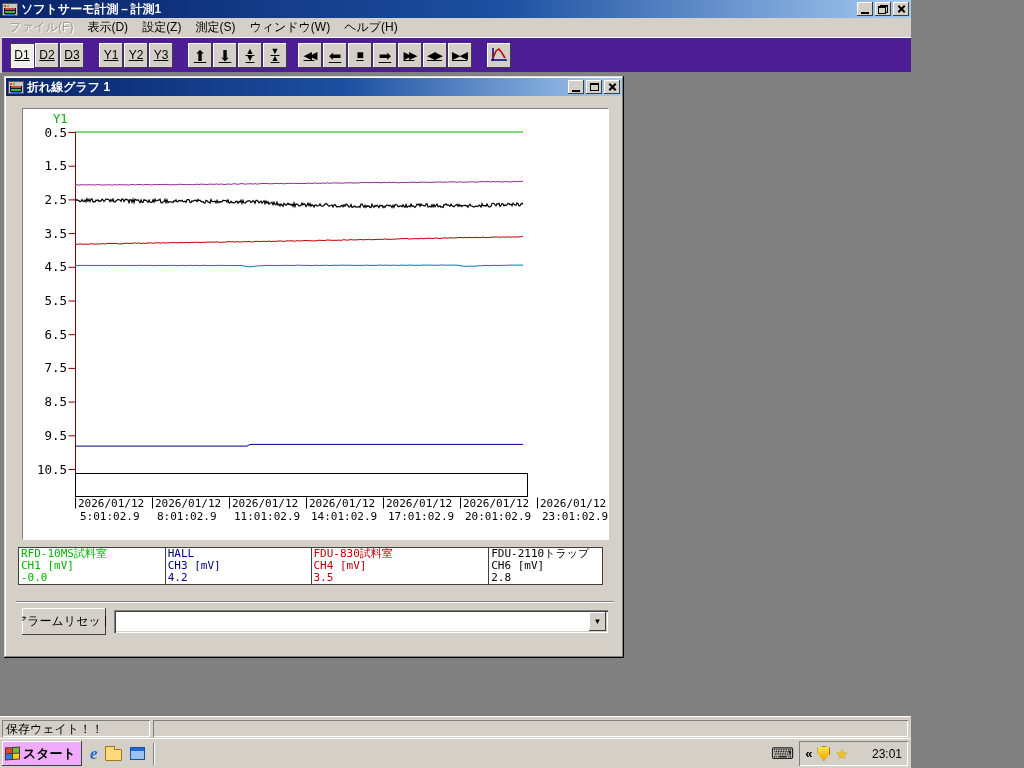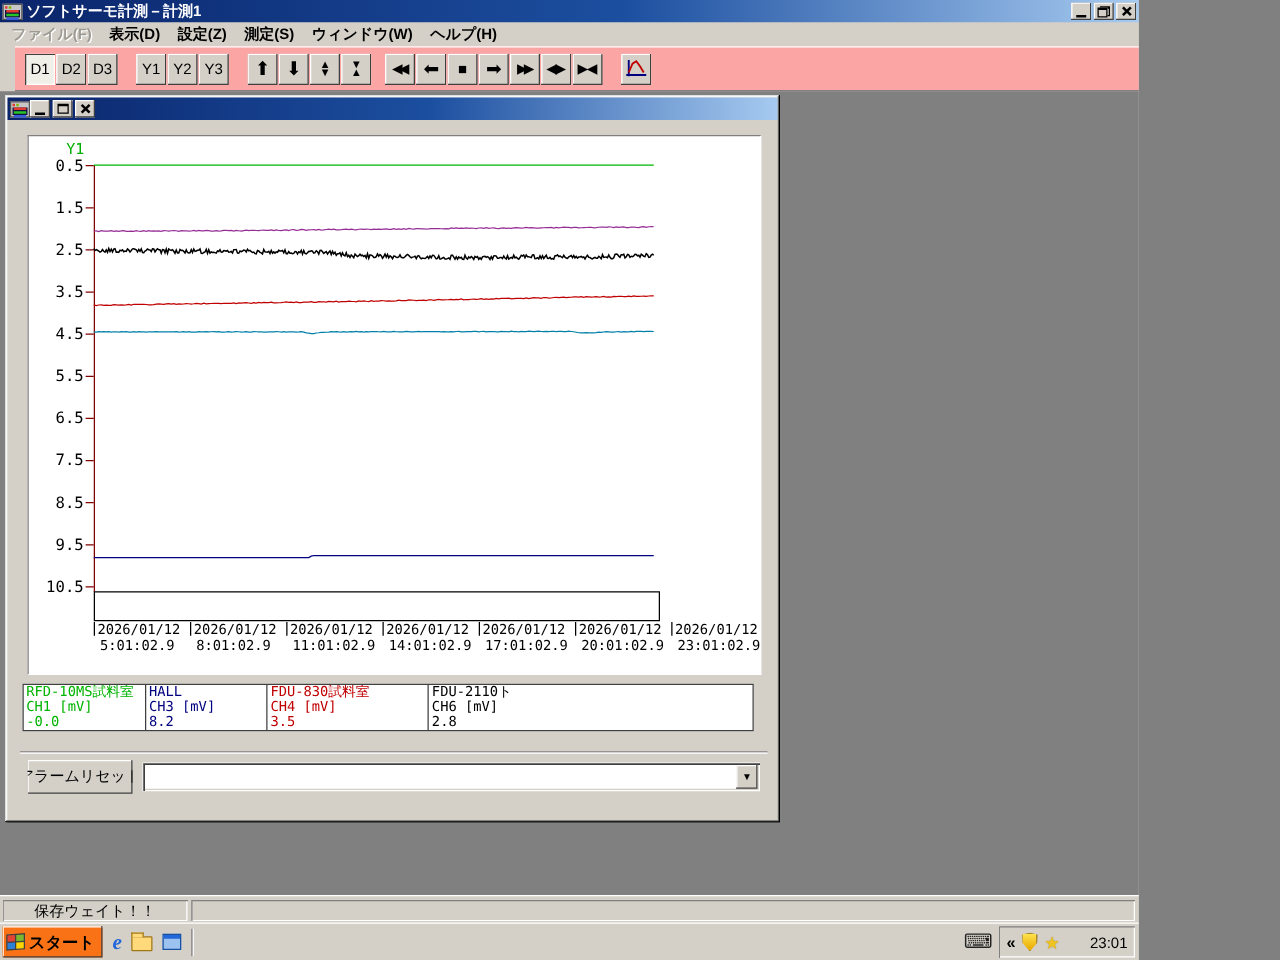--- a/index.html
+++ b/index.html
@@ -32,27 +32,27 @@
   
   .appicon { position:relative; width:16px; height:13px; background:#c8c8c8; border:1px solid #555; flex:none; }
   .appicon .dots { position:absolute; left:1px; top:1px; display:flex; gap:1px; }
   .appicon .dots i { width:2px; height:2px; display:block; }
   .appicon .scr { position:absolute; left:1px; right:1px; top:4px; bottom:1px; background:#101040; }
   .appicon .scr i { display:block; height:2px; margin:0 1px 1px 1px; }
 
   
   #menubar { position:absolute; left:0; top:18px; right:0; height:19px; background:#d4d0c8;
     display:flex; align-items:center; padding-left:2px; }
-  .menu-item { padding:2px 7px; white-space:nowrap;font-weight:bold; }
+  .menu-item { padding:2px 7px; white-space:nowrap; }
   .menu-item.disabled { color:#9c9a92; text-shadow:1px 1px 0 #fff; }
 
   
-  #toolbar { position:absolute; left:12px; top:37px; right:0; height:36px; background:#fca5a5;
+  #toolbar { position:absolute; left:2px; top:37px; right:0; height:36px; background:#4c1d95;
     border-top:1px solid #fff; border-bottom:1px solid #808080;
-    display:flex; align-items:center; padding-left:8px; }
+    display:flex; align-items:center; padding-left:8px;text-decoration:underline; }
   .tbtn { width:24px; height:25px; margin-right:1px; background:#d4d0c8;
     box-shadow: inset -1px -1px 0 #404040, inset 1px 1px 0 #fff;
     display:flex; flex-direction:column; align-items:center; justify-content:center;
     font-size:12px; line-height:12px; }
   .tbtn.pressed { background:#f0efe8; box-shadow: inset 1px 1px 0 #404040, inset -1px -1px 0 #fff; }
   .tbtn .big { font-size:15px; line-height:15px; }
   .tbtn .med { font-size:11px; line-height:11px; letter-spacing:-3px; text-indent:-2px; }
   .tbtn .pair { font-size:11px; line-height:11px; letter-spacing:-1px; text-indent:-1px; }
   .tbtn .stack { font-size:9px; line-height:7px; }
   .tb-gap { width:14px; }
@@ -65,47 +65,47 @@
   #graphwin { position:absolute; left:4px; top:3px; width:620px; height:582px; }
   #graphwin .frame { position:absolute; inset:0; background:#d4d0c8;
     box-shadow: inset -1px -1px 0 #000, inset 1px 1px 0 #dfdfdf, inset -2px -2px 0 #808080, inset 2px 2px 0 #fff; }
   #graphwin .titlebar { left:2px; top:2px; right:2px; }
   #gw-content { position:absolute; left:2px; top:20px; width:616px; height:560px; background:#d4d0c8; }
 
   #plot-frame { position:absolute; left:16px; top:12px; width:587px; height:432px; background:#fff;
     border:1px solid; border-color:#808080 #fff #fff #808080; }
 
   #legend { position:absolute; left:12px; top:451px; width:585px; height:38px; background:#fff;
-    border:1px solid #404040; display:grid; grid-template-columns:repeat(6,1fr); }
+    border:1px solid #404040; display:grid; grid-template-columns:repeat(4,1fr); }
   .legend-cell { border-left:1px solid #404040; padding:0 2px; overflow:hidden; white-space:nowrap;
     font-family:"DejaVu Sans Mono", monospace; font-size:11px; line-height:12px; }
   .legend-cell:first-child { border-left:none; }
 
   #groove { position:absolute; left:10px; top:505px; width:598px; height:0;
     border-top:1px solid #808080; border-bottom:1px solid #fff; }
 
   #alarm-btn { position:absolute; left:16px; top:512px; width:84px; height:27px;
     background:#d4d0c8; box-shadow: inset -1px -1px 0 #404040, inset 1px 1px 0 #fff;
     display:flex; align-items:center; justify-content:center; font-size:12px; white-space:nowrap; overflow:hidden; }
   #alarm-combo { position:absolute; left:108px; top:514px; width:494px; height:23px; }
   #alarm-combo .value { position:absolute; left:3px; top:3px; right:22px; bottom:3px; overflow:hidden; }
   #combo-drop { position:absolute; right:2px; top:2px; width:17px; height:19px;
     background:#d4d0c8; box-shadow: inset -1px -1px 0 #404040, inset 1px 1px 0 #fff;
     display:flex; align-items:center; justify-content:center; font-size:8px; }
 
   
   #statusbar { position:absolute; left:0; top:716px; right:0; height:22px; background:#d4d0c8; border-top:1px solid #fff; }
-  #status-msg { position:absolute; left:2px; top:3px; width:148px; height:17px; padding:1px 4px; overflow:hidden; white-space:nowrap;text-align:center; }
+  #status-msg { position:absolute; left:2px; top:3px; width:148px; height:17px; padding:1px 4px; overflow:hidden; white-space:nowrap; }
   #status-extra { position:absolute; left:153px; top:3px; right:3px; height:17px; }
 
   
   #taskbar { position:absolute; left:0; top:738px; right:0; height:30px; background:#d4d0c8; border-top:1px solid #fff;
     display:flex; align-items:center; }
   #start-btn { margin-left:2px; height:25px; padding:0 6px 0 3px; display:flex; align-items:center; gap:3px;
-    background:#f97316; box-shadow: inset -1px -1px 0 #404040, inset 1px 1px 0 #fff; font-weight:bold; font-size:13px; }
+    background:#f0abfc; box-shadow: inset -1px -1px 0 #404040, inset 1px 1px 0 #fff; font-weight:bold; font-size:13px; }
   .flag { display:grid; grid-template-columns:6px 6px; grid-template-rows:5px 5px; gap:1px; background:#404040; padding:1px; transform:skewY(-4deg); }
   .flag i { display:block; }
   #quick { display:flex; align-items:center; gap:8px; margin:0 8px; }
   .ql-ie { font-family:"Liberation Serif", serif; font-style:italic; font-weight:bold; font-size:17px; color:#2368d9; line-height:16px; }
   .ql-folder { position:relative; width:17px; height:12px; background:#ffd97a; border:1px solid #a07818; border-radius:1px; margin-top:3px; }
   .ql-folder::before { content:""; position:absolute; left:-1px; top:-4px; width:8px; height:3px; background:#ffd97a; border:1px solid #a07818; border-bottom:none; }
   .ql-win { position:relative; width:15px; height:13px; background:#9cc2f0; border:1px solid #1a50a0; }
   .ql-win::before { content:""; position:absolute; left:0; right:0; top:0; height:3px; background:#2368d9; }
   .tb-sep { width:1px; height:22px; border-left:1px solid #808080; border-right:1px solid #fff; }
   #task-item { margin-left:6px; width:158px; height:25px; padding:0 4px; display:flex; align-items:center; gap:4px;
@@ -225,20 +225,21 @@
           <span class="dots">
               <i style="background:#e03c31"></i>
               <i style="background:#7db700"></i>
             </span>
           <span class="scr">
               <i style="background:#e03c31"></i>
               <i style="background:#27c427"></i>
               <i style="background:#3a5bd9"></i>
             </span>
         </span>
+        <span class="title">折れ線グラフ 1</span>
         <span class="winbtns">
           <span class="winbtn">
               <span class="g-min"></span>
             </span>
           <span class="winbtn">
               <span class="g-max"></span>
             </span>
           <span class="winbtn">
               <span class="g-close"></span>
             </span>
@@ -303,21 +304,21 @@
 
         <div id="legend">
             <div class="legend-cell" style="color: rgb(0, 180, 0);">
               <div>RFD-10MS試料室</div>
               <div>CH1 [mV]</div>
               <div>-0.0</div>
             </div>
             <div class="legend-cell" style="color: rgb(0, 0, 128);">
               <div>HALL</div>
               <div>CH3 [mV]</div>
-              <div>8.2</div>
+              <div>4.2</div>
             </div>
             <div class="legend-cell" style="color: rgb(192, 0, 0);">
               <div>FDU-830試料室</div>
               <div>CH4 [mV]</div>
               <div>3.5</div>
             </div>
             <div class="legend-cell" style="color: rgb(0, 0, 0); margin-left: 32px;">
               <div>FDU-2110トラップ</div>
               <div>CH6 [mV]</div>
               <div>2.8</div>

